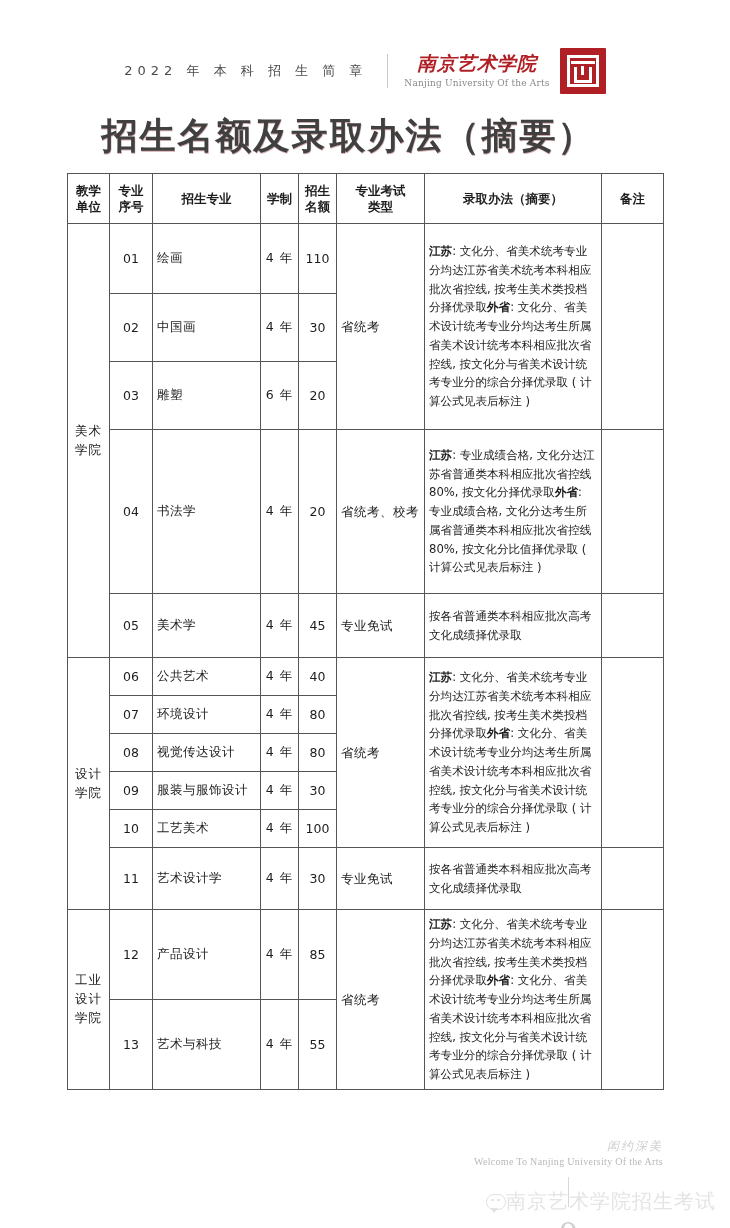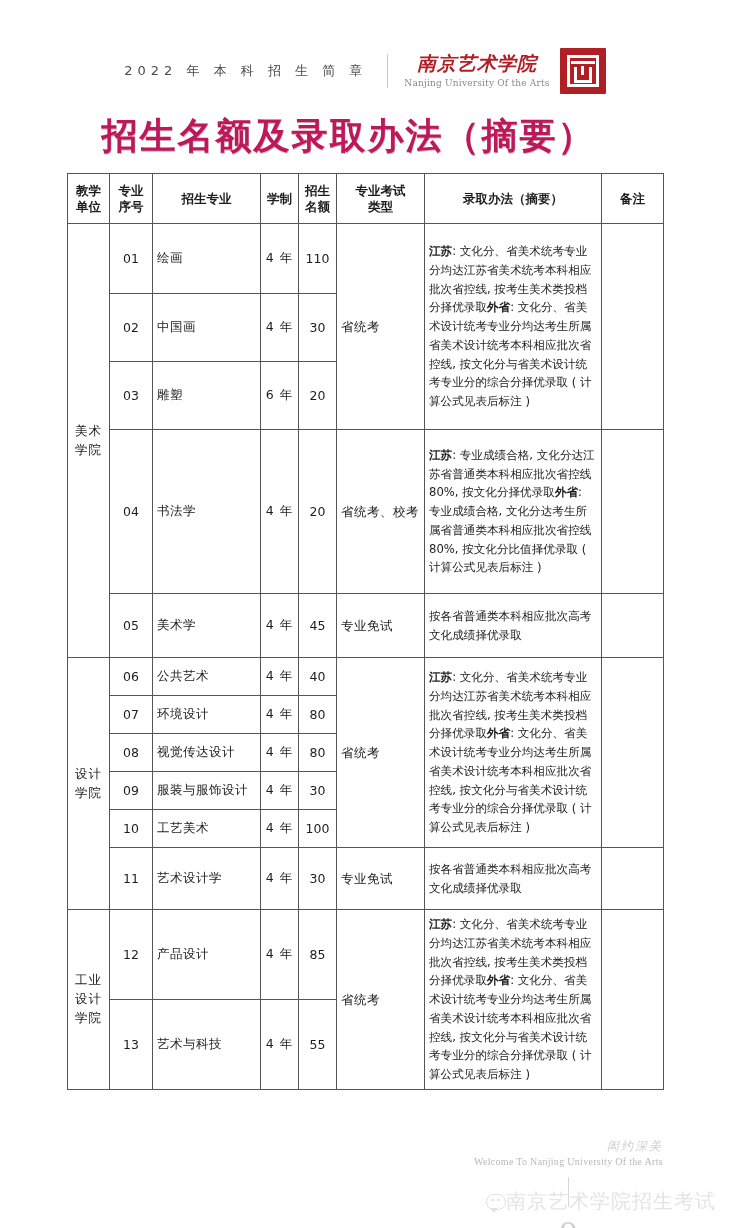--- a/index.html
+++ b/index.html
@@ -54,21 +54,21 @@
   }
   .logo-seal .nub {
     position: absolute; left: 21px; top: 18px; width: 3px; height: 9px; background:#fff;
   }
 
   
   .main-title {
     position: absolute; left: 0; top: 112px; width: 697px;
     text-align: center;
     font-family: "DejaVu Serif", "Liberation Serif", serif;
-    font-size: 36px; font-weight: 700; color: #be185d;
+    font-size: 36px; font-weight: 700; color: #404040;
     letter-spacing: 2px;
     text-shadow: 0.5px 0.5px 0 rgba(120,10,14,.35);
   }
 
   
   .tbl-wrap { position: absolute; left: 67px; top: 173px; width: 596px; }
   table.main {
     border-collapse: collapse; width: 596px;
     table-layout: fixed;
     font-family: "DejaVu Sans", "Liberation Sans", sans-serif;

